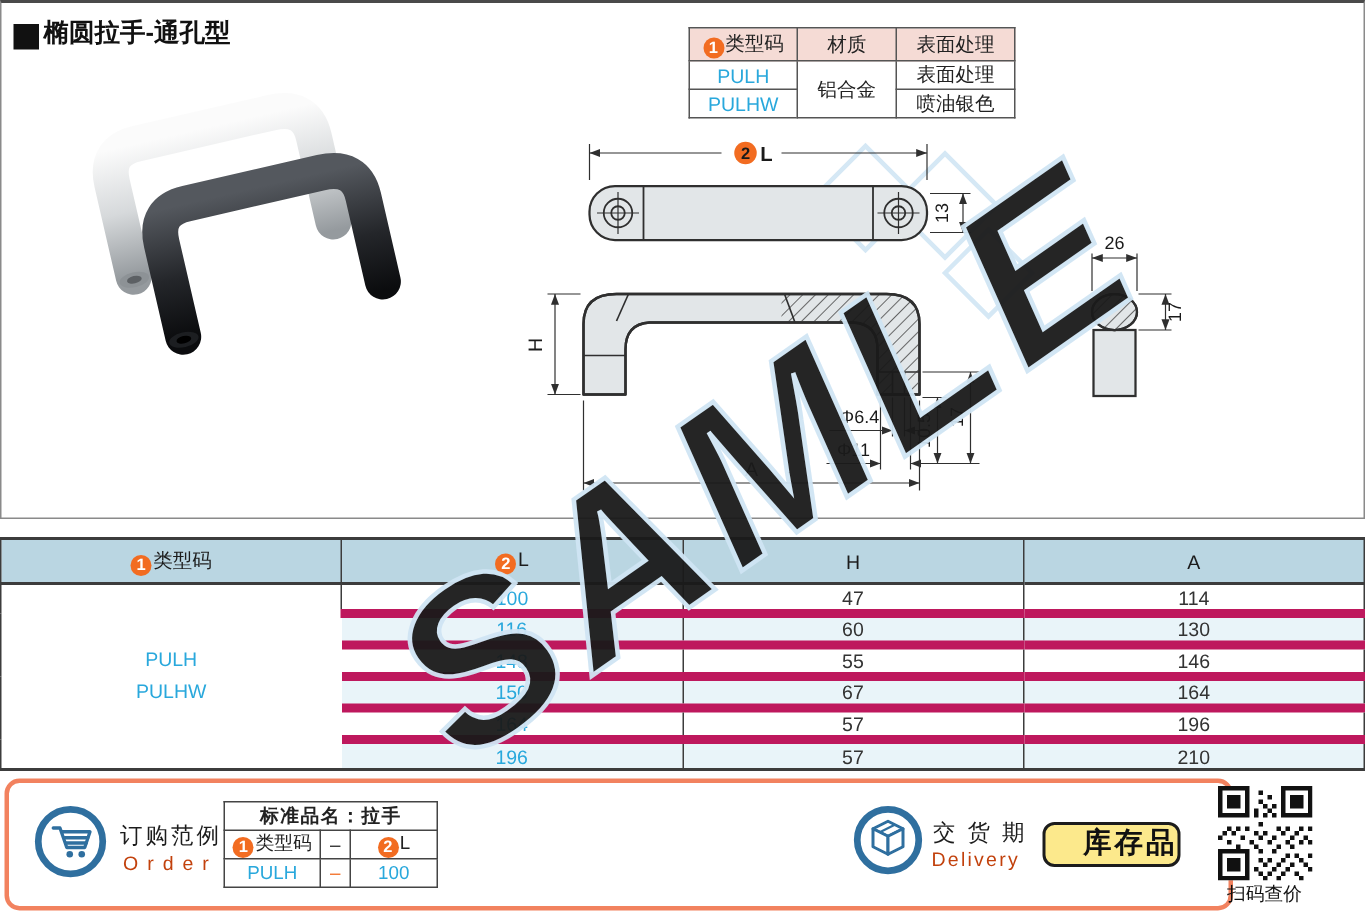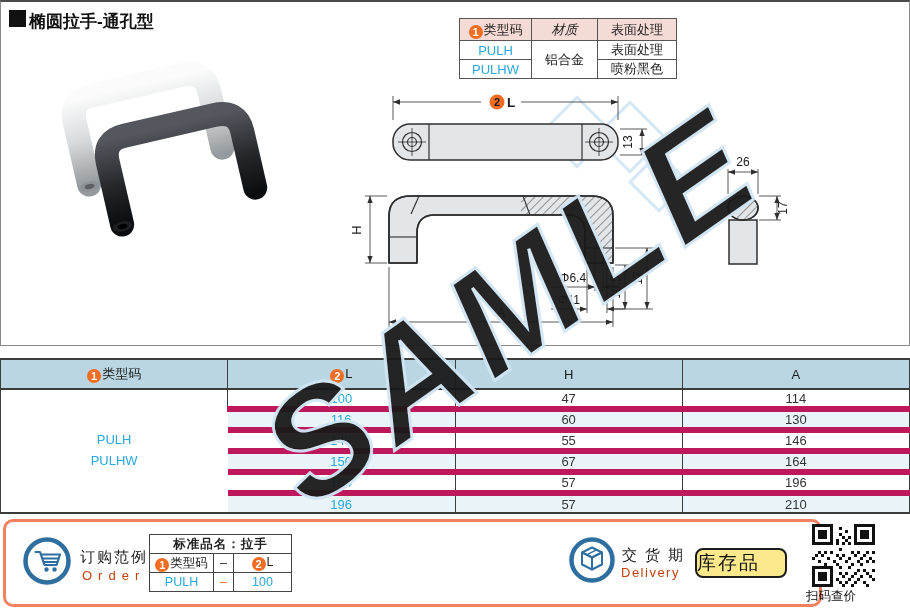--- a/index.html
+++ b/index.html
@@ -4,30 +4,30 @@
 <style>
   * { box-sizing: border-box; margin: 0; padding: 0; }
   html,body { background:#fff; }
   body { font-family: "Liberation Sans", "DejaVu Sans", sans-serif; color:#222; }
   #page { position:relative; width:910px; height:613px; background:#fff; overflow:hidden; }
 
   
   .top-section { position:absolute; left:0; top:0; width:910px; height:346px;
      border:1px solid #8a8a8a; border-top:2px solid #4a4a4a; background:#fff; }
   .page-title { position:absolute; left:8px; top:8px; font-size:17px; font-weight:bold; color:#111;
-     display:flex; align-items:flex-start; z-index:4; }
+     display:flex; align-items:flex-end; z-index:4; }
   .title-square { display:inline-block; width:17px; height:17px; background:#111; margin-right:3px; }
 
   
   .spec-table { position:absolute; left:458px; top:16px; border-collapse:collapse; z-index:4;
      font-size:13px; text-align:center; background:#fff; }
   .spec-table th, .spec-table td { border:1px solid #555; padding:0 4px; }
   .spec-table th { background:#f5dbd5; font-weight:normal; height:22px; }
   .spec-table td { height:19px; }
-  .spec-table .w1 { width:72px; } .spec-table .w2 { width:66px;font-style:italic; } .spec-table .w3 { width:79px; }
+  .spec-table .w1 { width:72px; } .spec-table .w2 { width:66px; } .spec-table .w3 { width:79px; }
 
   .blue { color:#29a8dc; }
   .badge { display:inline-block; width:14px; height:14px; border-radius:50%; background:#f26c21;
      color:#fff; font-size:11px; line-height:14px; text-align:center; font-weight:bold;
      vertical-align:-2px; margin-right:1px; }
 
   
   .diamond { position:absolute; border:3px solid #d5e8f5; transform:rotate(45deg); z-index:1; }
   .watermark { position:absolute; z-index:6; pointer-events:none; transform:rotate(-35deg); opacity:.95; }
 
@@ -55,24 +55,24 @@
   .en-label { position:absolute; font-size:13px; letter-spacing:6px; color:#c2410c; white-space:nowrap; }
 
   .order-table { position:absolute; left:143px; top:12px; border-collapse:collapse;
      font-size:12.5px; text-align:center; }
   .order-table td { border:1px solid #444; height:19px; padding:0 3px; }
   .order-table .ot-head { font-weight:bold; letter-spacing:1px;text-align:center; }
   .order-table .c1 { width:64px; } .order-table .c2 { width:20px; } .order-table .c3 { width:58px; }
   .dash-orange { color:#f26c21; }
 
   .stock-badge { position:absolute; left:689px; top:26px; width:92px; height:30px;
-     background:#fce98c; border:2px solid #1c1c1c; border-radius:8px; font-size:19px; font-weight:normal;
-     text-align:left; line-height:26px; letter-spacing:2px; color:#111; }
+     background:#fce98c; border:2px solid #1c1c1c; border-radius:8px; font-size:19px; font-weight:bold;
+     text-align:right; line-height:26px; letter-spacing:2px; color:#111; }
   .qr { position:absolute; left:806px; top:2px; }
-  .qr-caption { position:absolute; left:800px; top:66px; width:74px; font-size:12.5px; color:#111; }
+  .qr-caption { position:absolute; left:800px; top:66px; width:74px; text-align:center; font-size:12.5px; color:#111; }
 
   svg text { font-family:"Liberation Sans","DejaVu Sans",sans-serif; fill:#1a1a1a; }
 </style>
 </head>
 <body>
 
 <svg width="0" height="0" style="position:absolute" aria-hidden="true">
   <defs>
     <pattern id="hatch" patternUnits="userSpaceOnUse" width="6" height="6" patternTransform="rotate(45)">
       <line x1="0" y1="0" x2="0" y2="6" stroke="#4a4a4a" stroke-width="1.1"></line>
@@ -115,21 +115,21 @@
         <th class="w2">材质</th>
         <th class="w3">表面处理</th>
       </tr>
       <tr>
         <td class="blue">PULH</td>
         <td rowspan="2">铝合金</td>
         <td>表面处理</td>
       </tr>
       <tr>
         <td class="blue">PULHW</td>
-        <td>喷粉黑色</td>
+        <td>喷油银色</td>
       </tr>
     </tbody>
       </table>
 
     <div class="diamond" style="left:550px;top:104px;width:52px;height:52px"></div>
     <div class="diamond" style="left:603px;top:109px;width:52px;height:52px"></div>
     <div class="diamond" style="left:636px;top:158px;width:44px;height:44px"></div>
 
     <svg class="photo" style="left:40px;top:56px" width="300" height="190">
       <g transform="translate(22,12) rotate(-13 75 55)">

